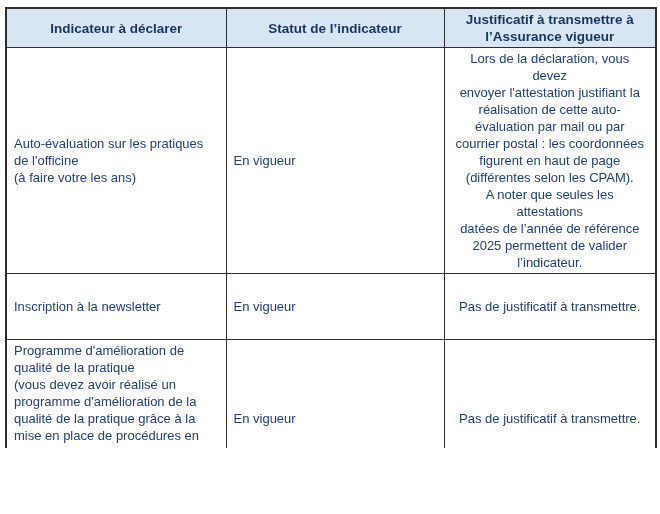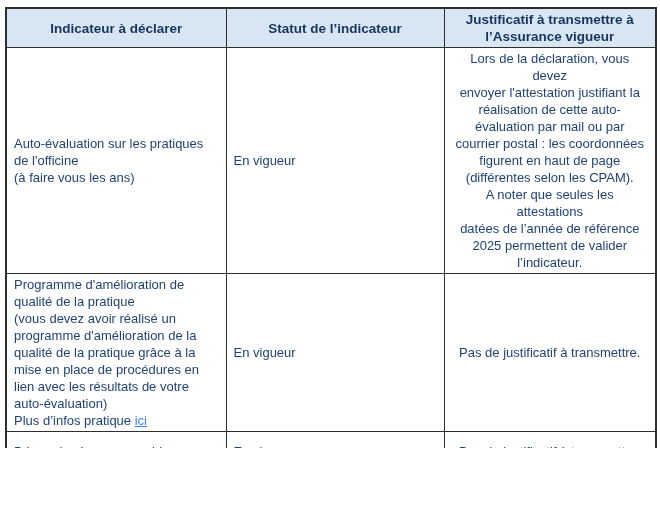--- a/index.html
+++ b/index.html
@@ -76,37 +76,48 @@
         <th>Statut de l’indicateur</th>
         <th>Justificatif à transmettre à
 l’Assurance vigueur</th>
       </tr>
     </thead>
     <tbody>
       <tr style="height:201px">
         <td>
           <div class="cell-text">Auto-évaluation sur les pratiques
 de l'officine
-(à faire vous les ans)</div>
+(à faire votre les ans)</div>
         </td>
         <td>
           <div class="cell-text">En vigueur</div>
         </td>
         <td class="col-justif">
           <div class="cell-text">Lors de la déclaration, vous devez
 envoyer l'attestation justifiant la
 réalisation de cette auto-
 évaluation par mail ou par
 courrier postal : les coordonnées
 figurent en haut de page
 (différentes selon les CPAM).
 A noter que seules les attestations
 datées de l’année de référence
 2025 permettent de valider
 l’indicateur.</div>
+        </td>
+      </tr>
+      <tr style="height:66px">
+        <td>
+          <div class="cell-text">Inscription à la newsletter</div>
+        </td>
+        <td>
+          <div class="cell-text">En vigueur</div>
+        </td>
+        <td class="col-justif">
+          <div class="cell-text">Pas de justificatif à transmettre.</div>
         </td>
       </tr>
       <tr style="height:158px">
         <td>
           <div class="cell-text">Programme d'amélioration de
 qualité de la pratique
 (vous devez avoir réalisé un
 programme d'amélioration de la
 qualité de la pratique grâce à la
 mise en place de procédures en

